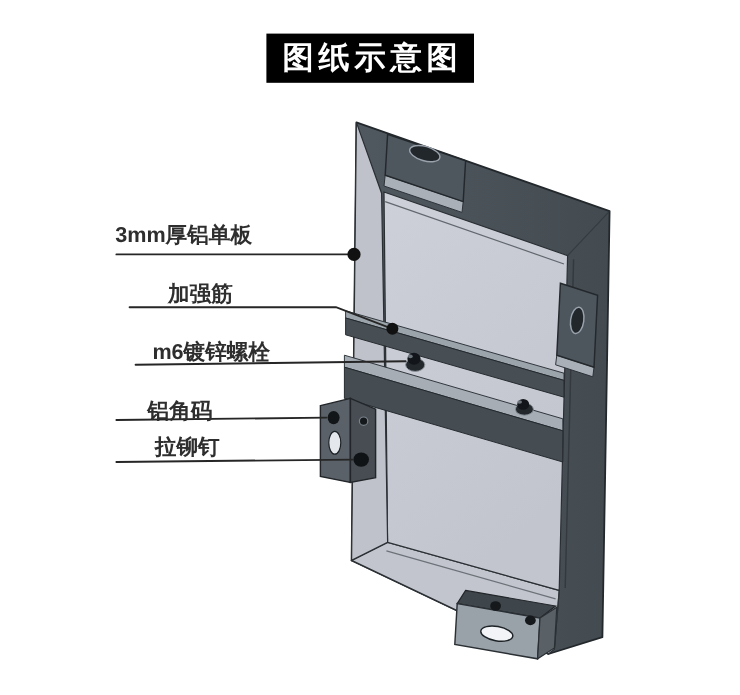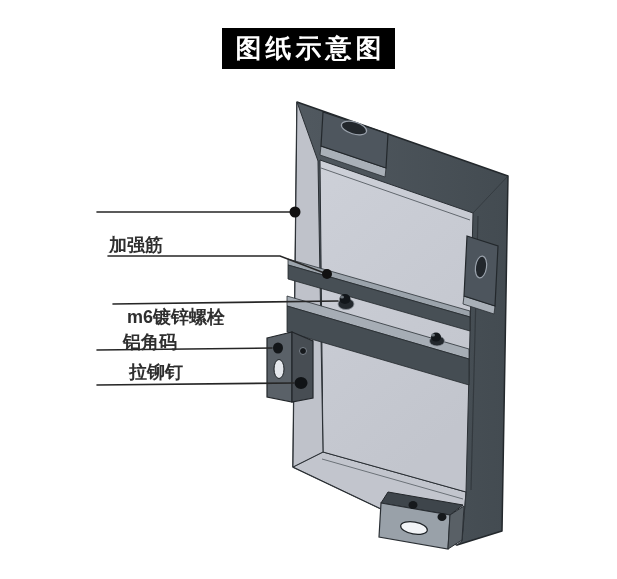--- a/index.html
+++ b/index.html
@@ -102,18 +102,19 @@
       <path d="M113,304 L338,301"></path>
       <path d="M97,350 L272,348"></path>
       <path d="M97,385 L294,383"></path>
     </g>
     <circle cx="295" cy="212" r="5.5" fill="#111"></circle>
     <circle cx="327" cy="274" r="5" fill="#111"></circle>
   </svg>
 
   <div class="title-band" style="background:#000000;color:#ffffff;">图纸示意图</div>
 
-  <div class="lbl" style="left:109px;top:236px;">加强筋</div>
-  <div class="lbl" style="left:127px;top:284px;margin-top:24px;">m6镀锌螺栓</div>
+  <div class="lbl" style="left:96px;top:187px;">3mm厚铝单板</div>
+  <div class="lbl" style="left:140px;top:236px;">加强筋</div>
+  <div class="lbl" style="left:127px;top:284px;">m6镀锌螺栓</div>
   <div class="lbl" style="left:123px;top:333px;">铝角码</div>
   <div class="lbl" style="left:129px;top:363px;">拉铆钉</div>
 
 </div>
 
 </body></html>

